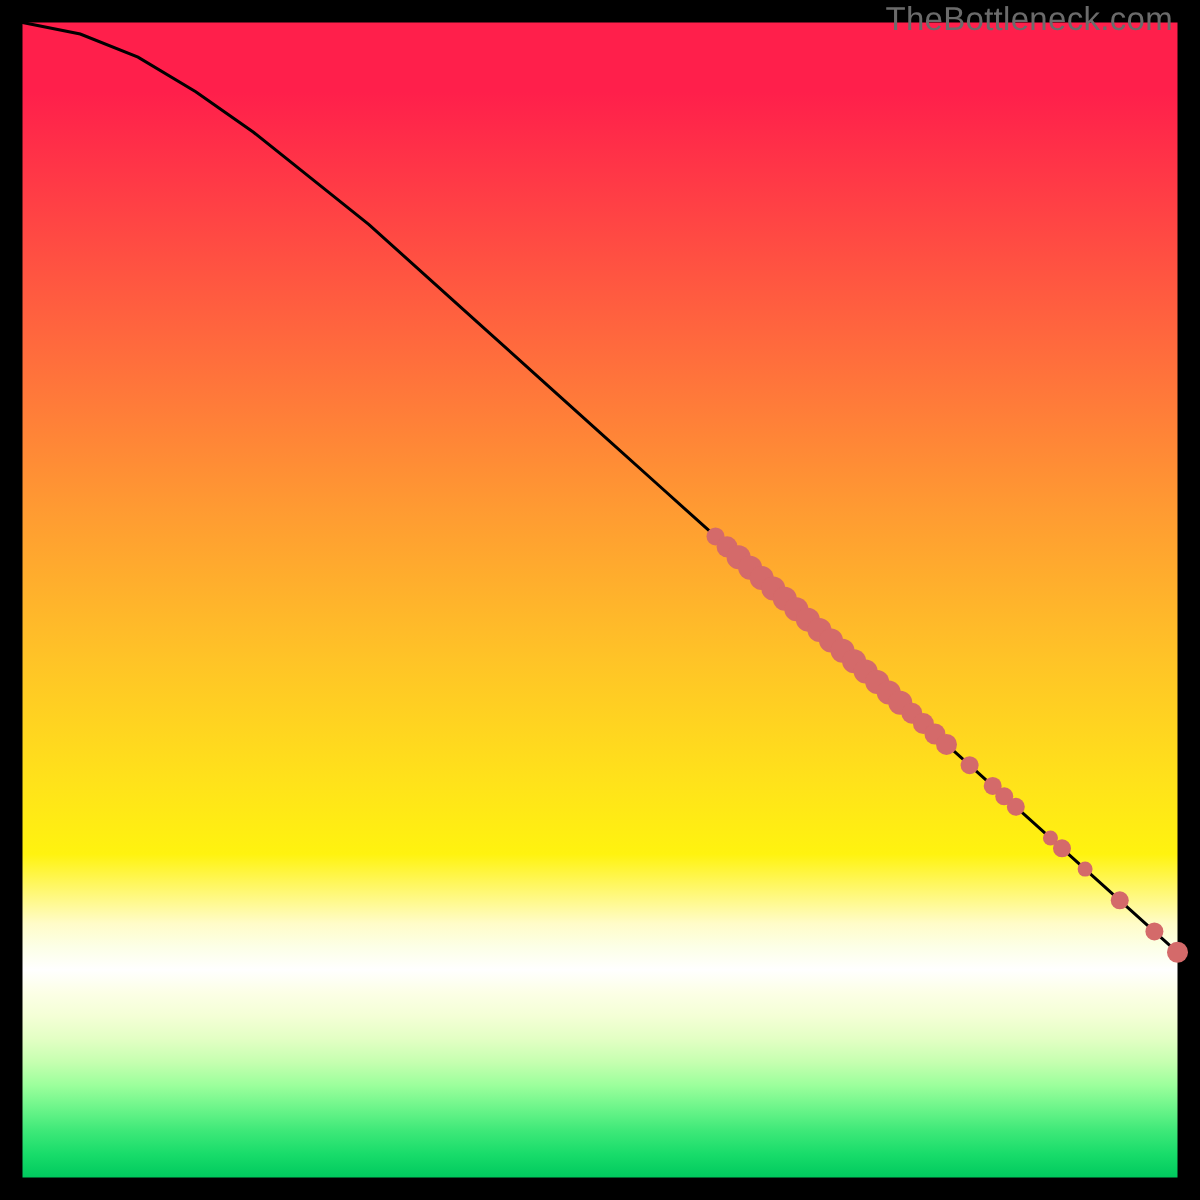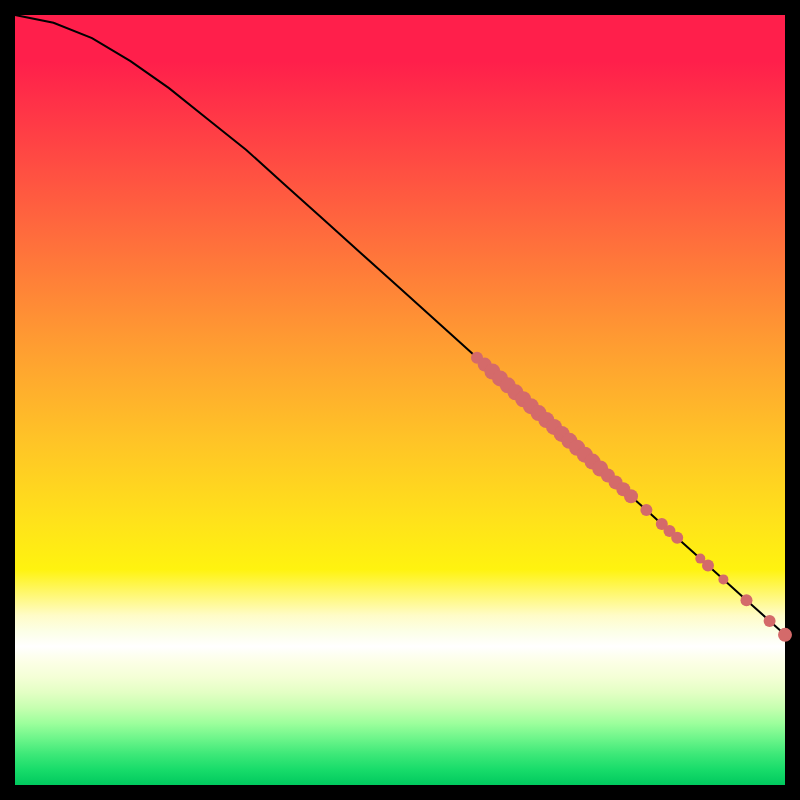--- a/index.html
+++ b/index.html
@@ -103,13 +103,14 @@
         <circle cx="662.20" cy="522.83" r="6" fill="#d46a6a"></circle>
         <circle cx="685.30" cy="543.62" r="5" fill="#d46a6a"></circle>
         <circle cx="693.00" cy="550.55" r="6" fill="#d46a6a"></circle>
         <circle cx="708.40" cy="564.41" r="5" fill="#d46a6a"></circle>
         <circle cx="731.50" cy="585.20" r="6" fill="#d46a6a"></circle>
         <circle cx="754.60" cy="605.99" r="6" fill="#d46a6a"></circle>
         <circle cx="770.00" cy="619.85" r="7" fill="#d46a6a"></circle>
       </g>
   </svg>
 
+  <div class="watermark">TheBottleneck.com</div>
 </div>
 
 </body></html>

